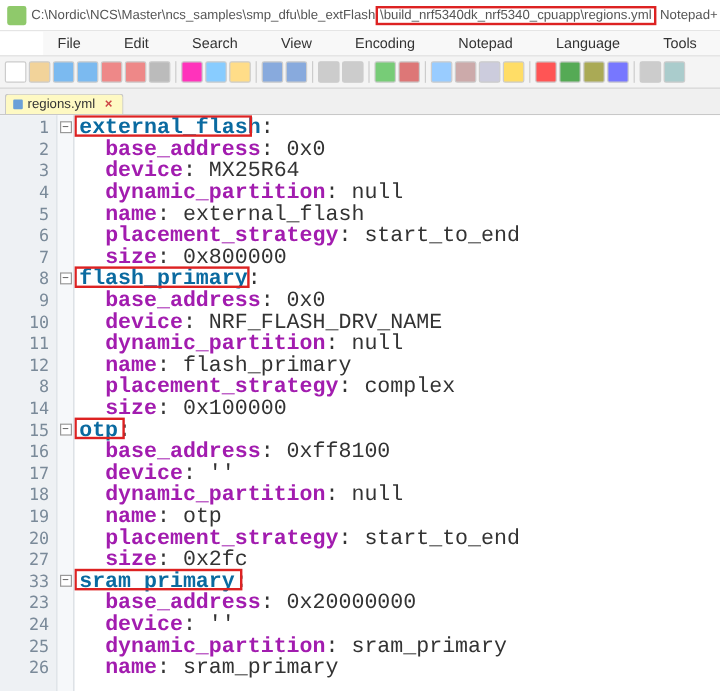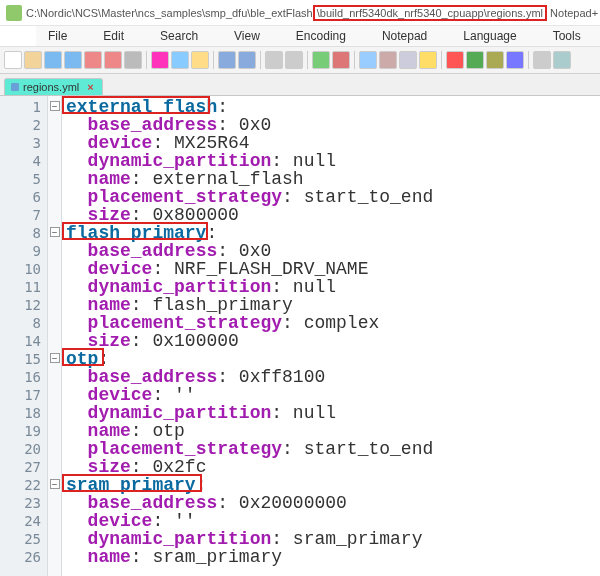--- a/index.html
+++ b/index.html
@@ -73,21 +73,21 @@
   .tb-sep { width: 1px; height: 18px; background: #ccc; margin: 0 2px; }
   .tabstrip {
     height: 22px;
     background: #f0f0f0;
     border-bottom: 1px solid #c8c8c8;
     display: flex;
     align-items: flex-end;
     padding: 0 4px;
   }
   .tab {
-    background: #5eead4;
+    background: #fef9c3;
     border: 1px solid #c8c8c8;
     border-bottom: none;
     padding: 2px 8px 2px 6px;
     font-size: 11px;
     color: #333;
     display: flex;
     align-items: center;
     gap: 4px;
     border-radius: 3px 3px 0 0;
   }
@@ -240,21 +240,21 @@
       <div>12</div>
       <div>8</div>
       <div>14</div>
       <div>15</div>
       <div>16</div>
       <div>17</div>
       <div>18</div>
       <div>19</div>
       <div>20</div>
       <div>27</div>
-      <div>22</div>
+      <div>33</div>
       <div>23</div>
       <div>24</div>
       <div>25</div>
       <div>26</div>
     </div>
   <div class="foldcol" id="foldcol">
       <div class="fold">−</div>
       <div class="spacer"></div>
       <div class="spacer"></div>
       <div class="spacer"></div>

